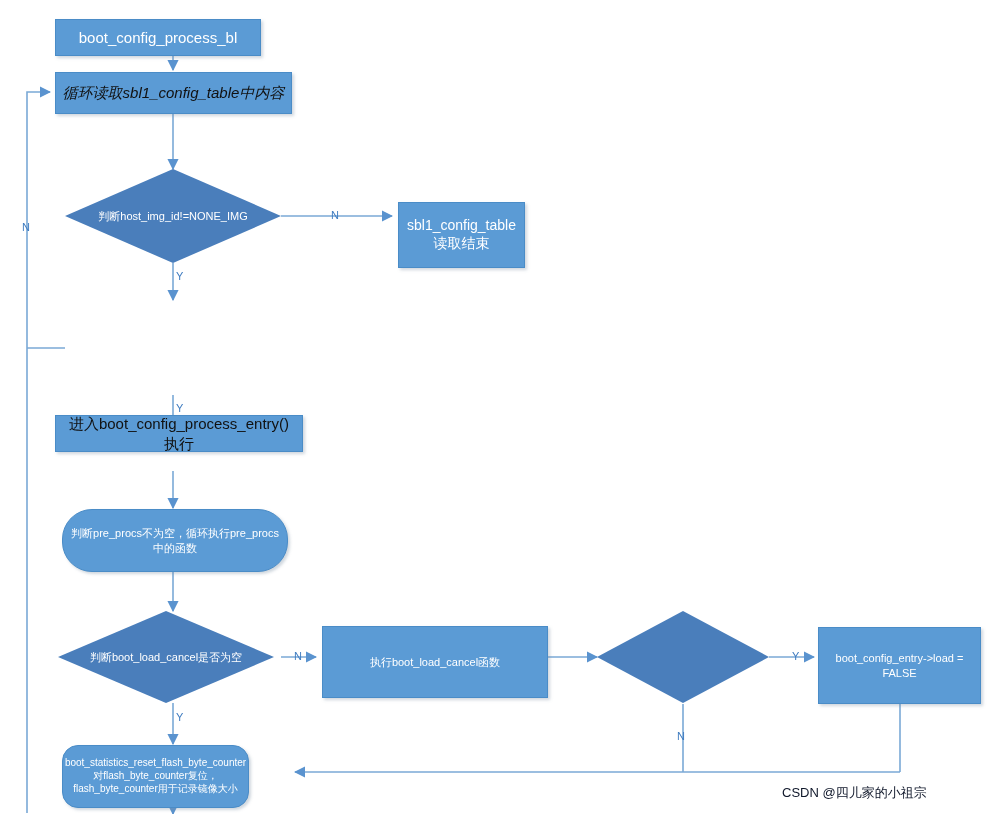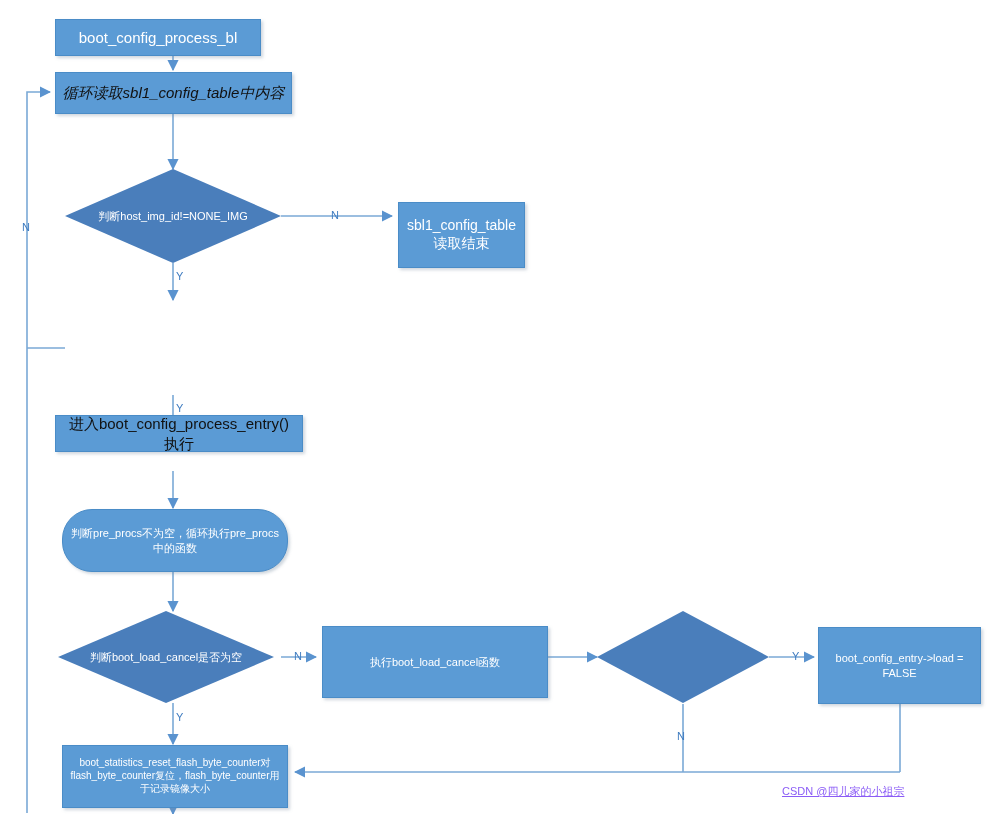--- a/index.html
+++ b/index.html
@@ -75,25 +75,24 @@
   .fs-10 { font-size: 10px; }
   .edge-label {
     position: absolute;
     color: #3f7cc0;
     font-size: 11px;
     z-index: 3;
     white-space: nowrap;
   }
   .watermark {
     position: absolute;
-    color: #8b5cf6;
-    font-size: 11px;
+    color: #0f172a;
+    font-size: 13px;
     white-space: nowrap;
     z-index: 4;
-    text-decoration: underline;
   }
 </style>
 </head>
 <body>
 
 <div id="canvas">
 
   <svg id="wires" viewBox="0 0 1006 814" width="1006" height="814">
     <defs>
       <marker id="arrow" viewBox="0 0 10 10" refX="9" refY="5" markerWidth="7" markerHeight="7" orient="auto-start-reverse">
@@ -177,21 +176,21 @@
   </div>
 
   <div class="node diamond fs-11" style="left:597px; top:611px; width:172px; height:92px;">
     <span class="dia-shape"></span>
   </div>
 
   <div class="node box fs-11" style="left:818px; top:620px; width:163px; height:77px;margin-top:7px;">
     <span class="label">boot_config_entry-&gt;load = FALSE</span>
   </div>
 
-  <div class="node box fs-10" style="left:62px; top:745px; width:226px; height:63px;">
+  <div class="node box fs-10" style="left:62px; top:745px; width:187px; height:63px;border-radius:16px;">
     <span class="label">boot_statistics_reset_flash_byte_counter对flash_byte_counter复位，flash_byte_counter用于记录镜像大小</span>
   </div>
 
   <div class="edge-label" style="left:331px; top:209px;">N</div>
   <div class="edge-label" style="left:176px; top:270px;">Y</div>
   <div class="edge-label" style="left:22px; top:221px;">N</div>
   <div class="edge-label" style="left:176px; top:402px;">Y</div>
   <div class="edge-label" style="left:294px; top:650px;">N</div>
   <div class="edge-label" style="left:176px; top:711px;">Y</div>
   <div class="edge-label" style="left:792px; top:650px;">Y</div>

